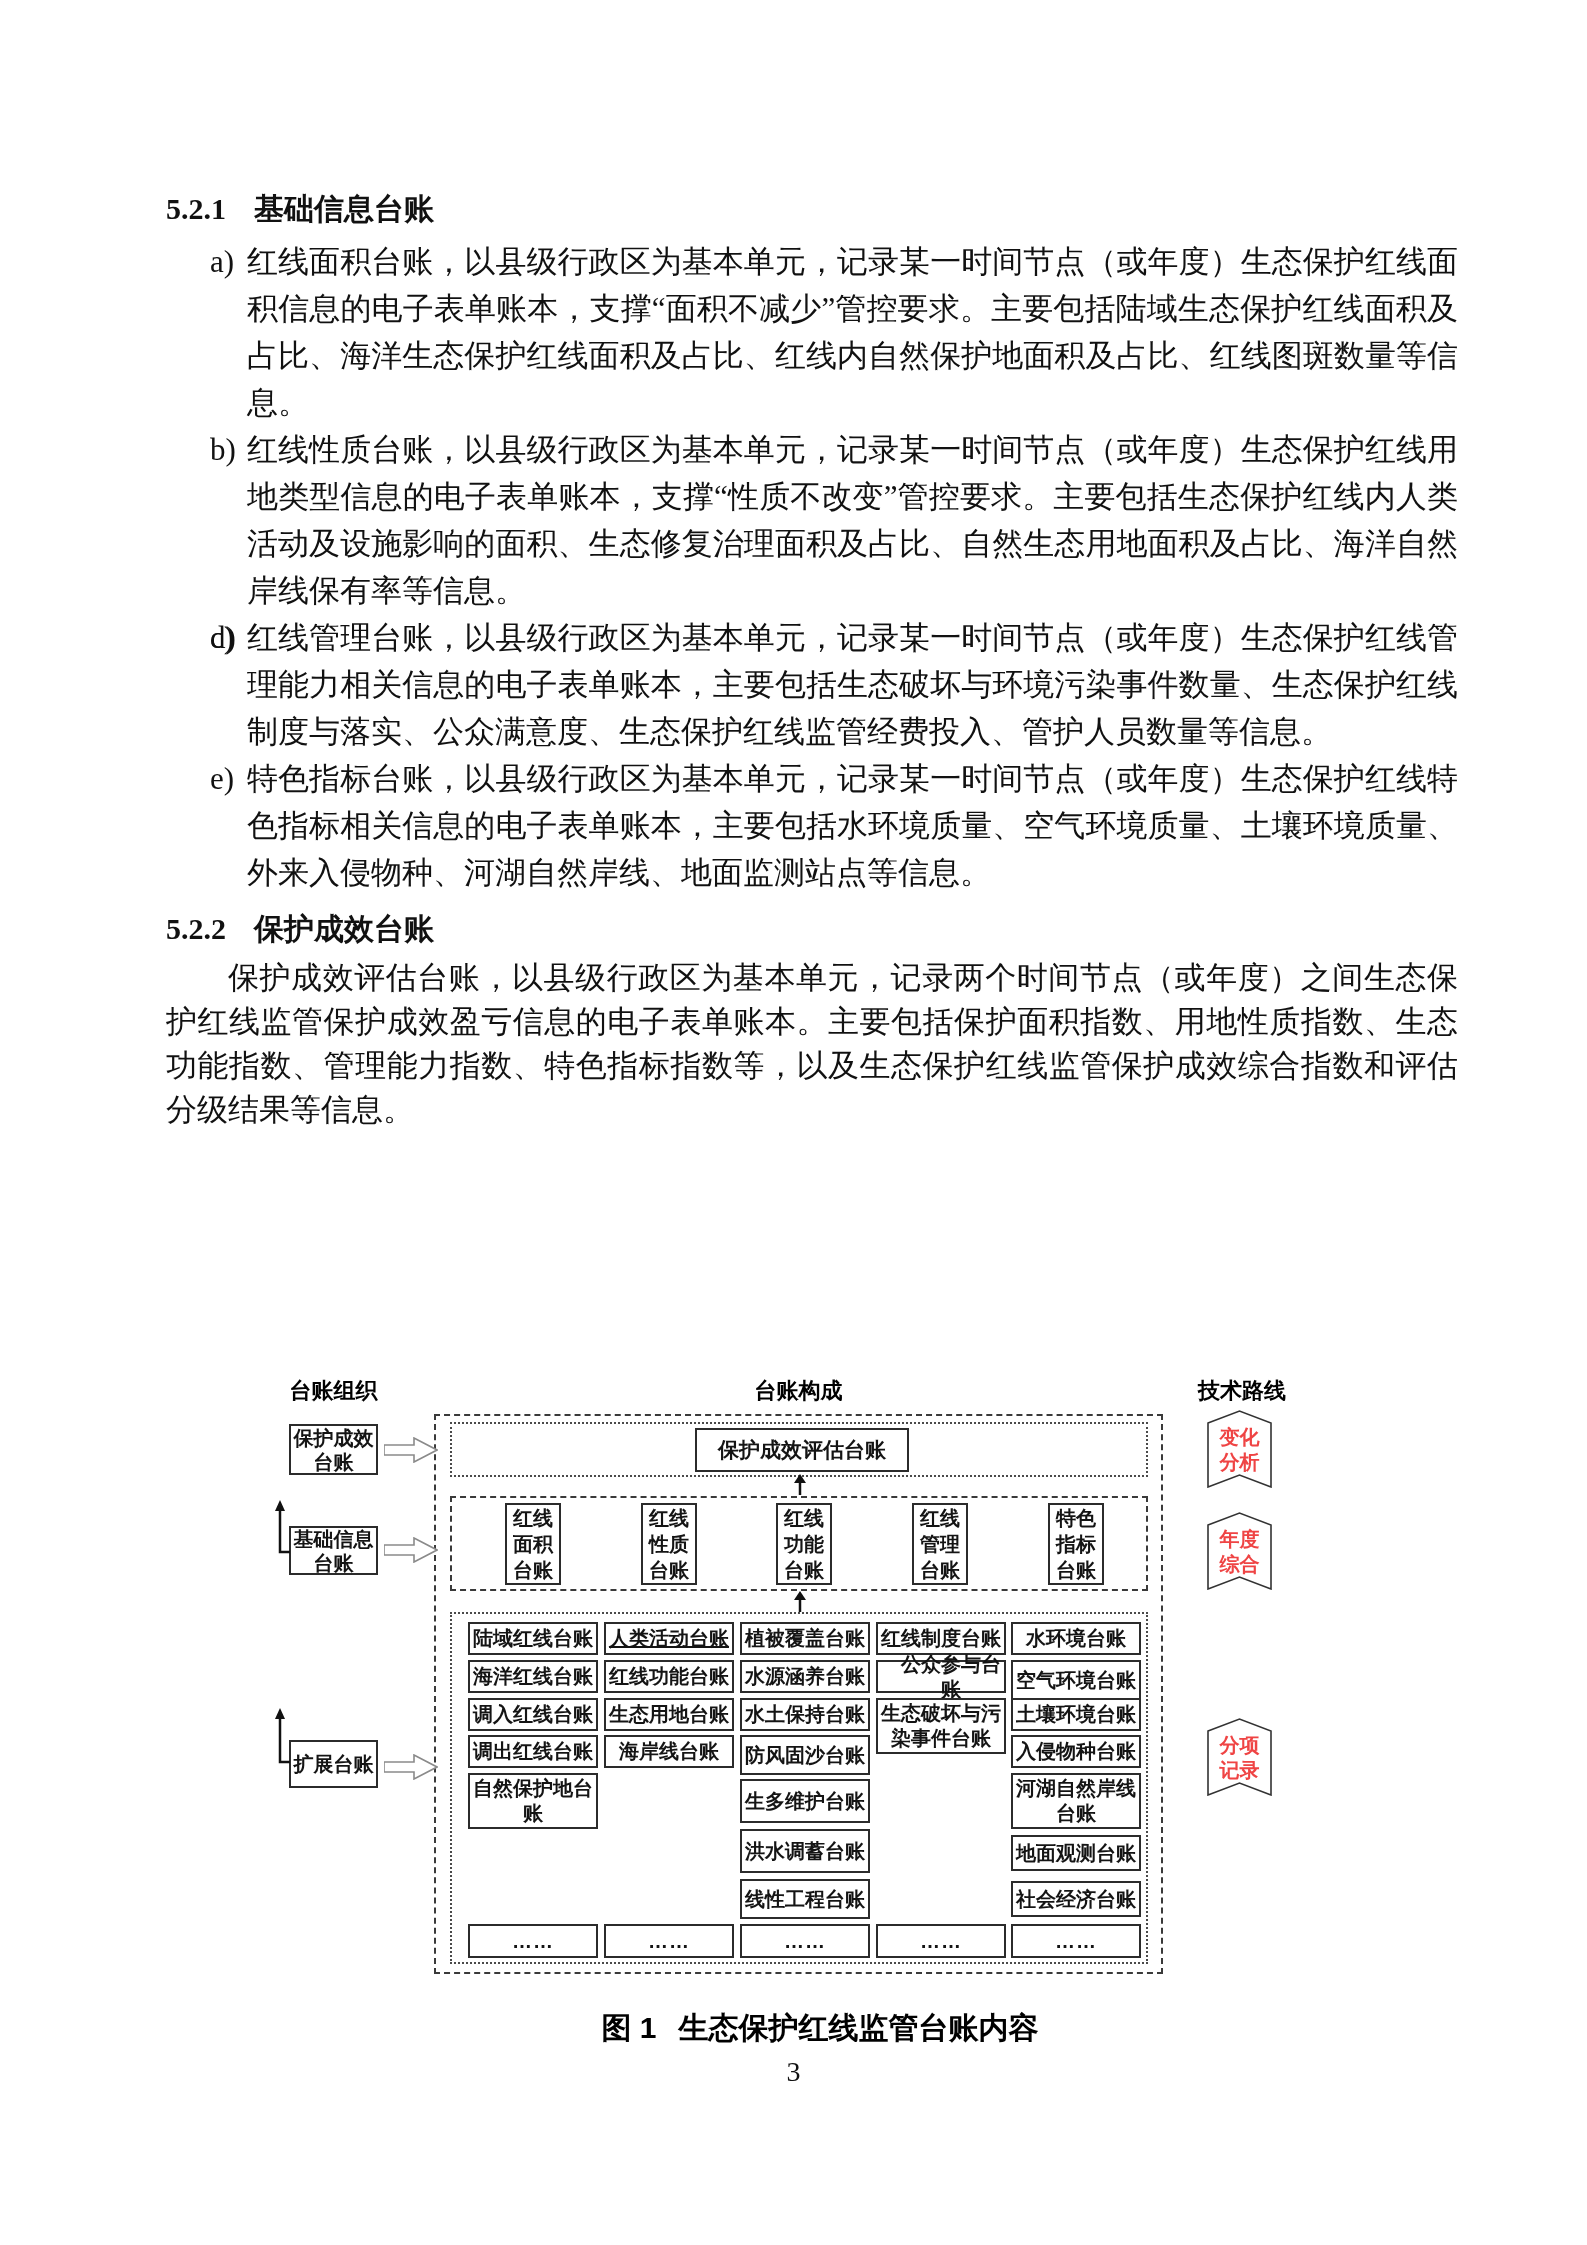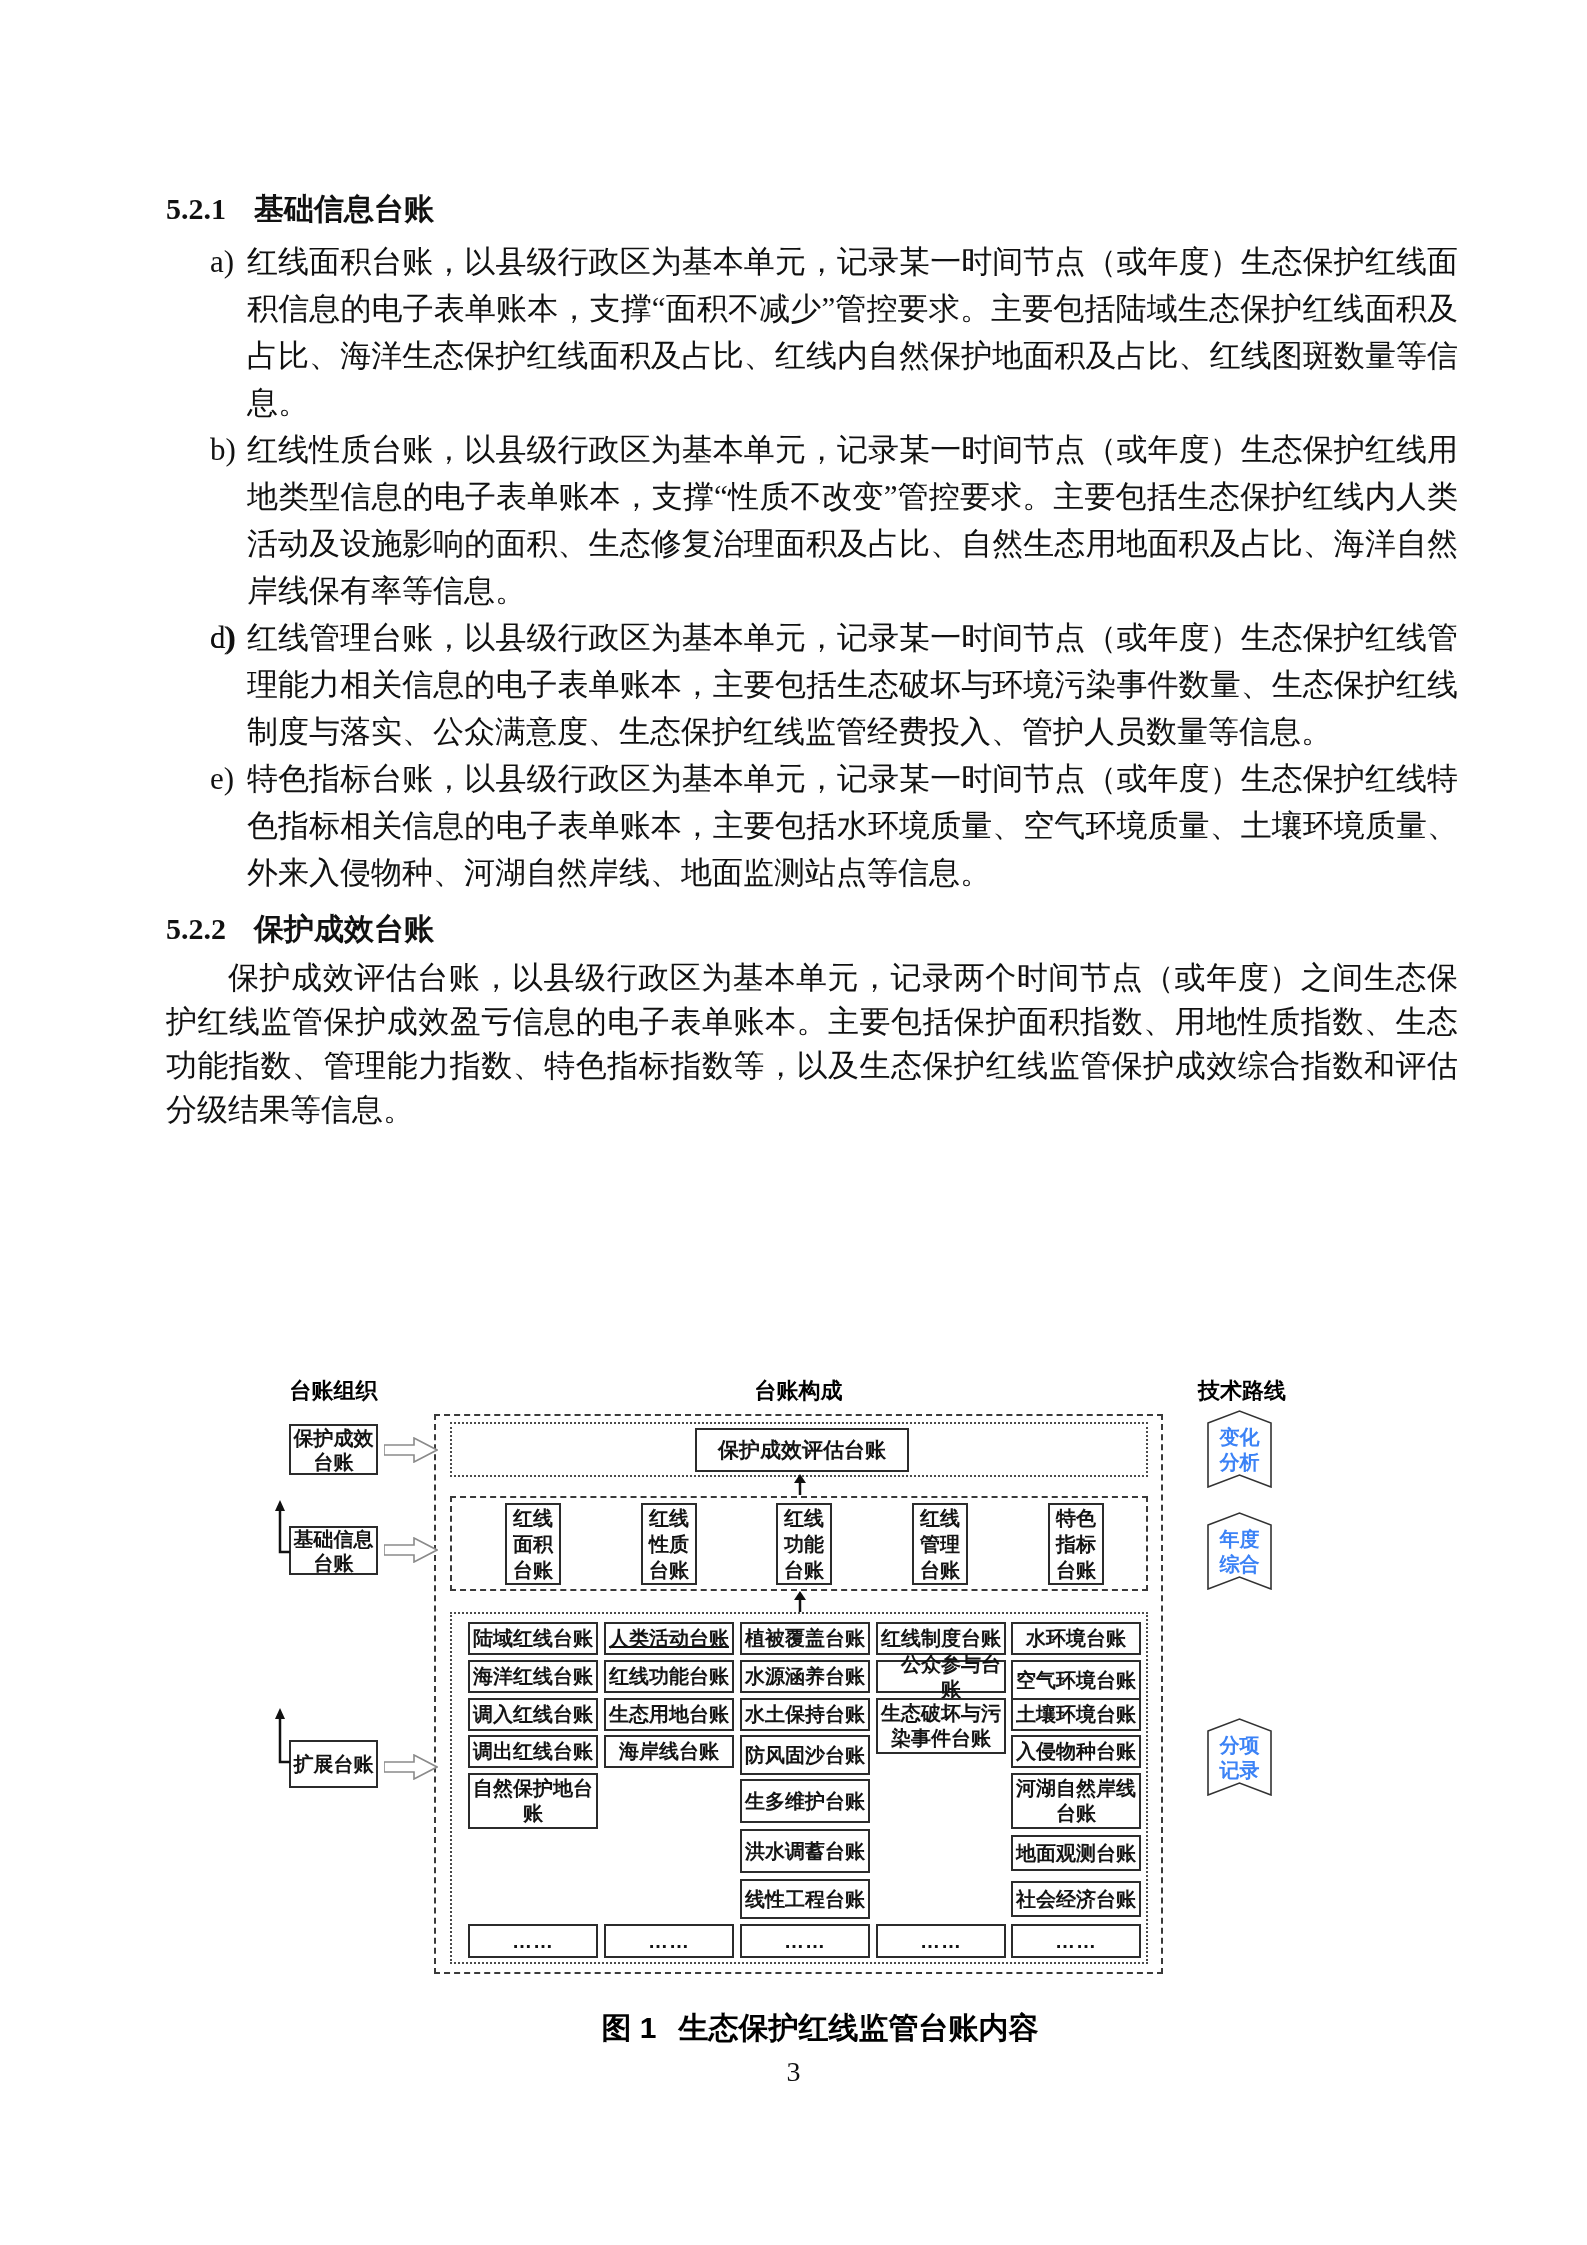--- a/index.html
+++ b/index.html
@@ -28,21 +28,21 @@
       font-weight:600;color:#141414;}
   .lbox{left:289px;width:89px;font-size:20px;line-height:24px;}
   .vbox{width:56px;font-size:20px;line-height:26px;}
   .cell{width:130px;font-size:20px;line-height:25px;}
   .eval{font-size:21px;}
   .dots{letter-spacing:1px;font-size:20px;}
   .arr{position:absolute;}
   .chev{position:absolute;width:65px;height:78px;}
   .chev .chevtxt{position:absolute;left:0;top:10px;width:65px;height:60px;display:flex;
       flex-direction:column;align-items:center;justify-content:center;
-      font-size:20px;line-height:25px;font-weight:600;color:#3b82f6;}
+      font-size:20px;line-height:25px;font-weight:600;color:#ef4444;}
   
   .caption{position:absolute;left:240px;top:2008px;width:1160px;text-align:center;
            font-family:"Liberation Sans","DejaVu Sans",sans-serif;font-weight:700;font-size:30px;color:#000;}
   .caption .cap-label{margin-right:22px;}
   .pageno{position:absolute;left:0;top:2056px;width:1587px;text-align:center;font-size:28px;}
 </style>
 </head>
 <body>
 
 <div class="content">

